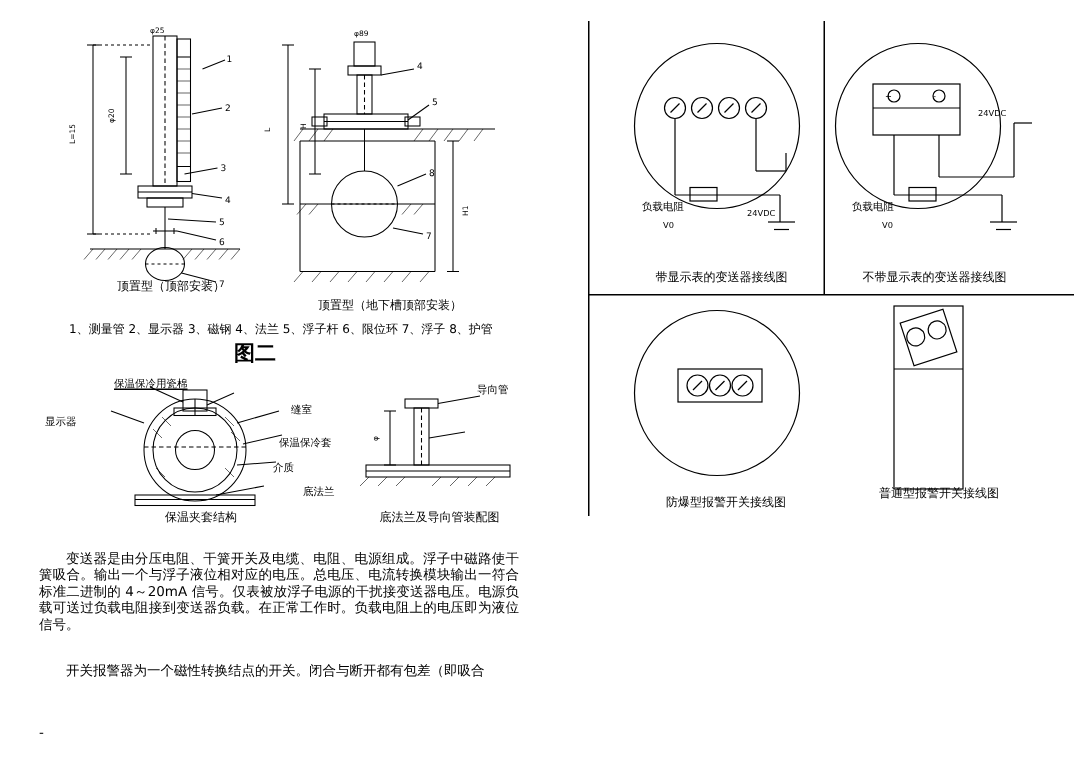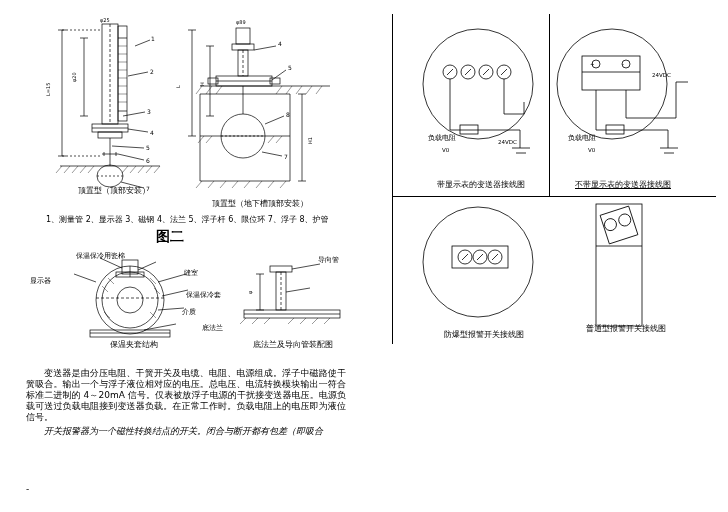--- a/index.html
+++ b/index.html
@@ -238,34 +238,34 @@
           <line x1="276" y1="66" x2="270" y2="72"></line>
             <line x1="288" y1="66" x2="282" y2="72"></line>
           <line x1="300" y1="66" x2="294" y2="72"></line>
         </g>
       </g>
       <g font-size="5" font-family="DejaVu Sans" fill="#000">
         <text x="222" y="42" transform="rotate(-90 222,42)">φ</text>
       </g>
     </svg>
 
-    <div class="abs t7" style="left:46px;top:0px;">保温保冷用瓷棉</div>
+    <div class="abs t7" style="left:46px;top:0px;text-decoration:underline;">保温保冷用瓷棉</div>
     <div class="abs t7" style="left:0px;top:25px;">显示器</div>
-    <div class="abs t7" style="left:154px;top:17px;">缝室</div>
+    <div class="abs t7" style="left:164px;top:17px;">缝室</div>
     <div class="abs t7" style="left:156px;top:39px;">保温保冷套</div>
     <div class="abs t7" style="left:152px;top:56px;">介质</div>
     <div class="abs t7" style="left:140px;top:72px;margin-left:32px;">底法兰</div>
     <div class="abs t7" style="left:288px;top:4px;">导向管</div>
     <div class="abs t8 ctr" style="left:44px;top:88px;width:120px;">保温夹套结构</div>
     <div class="abs t8 ctr" style="left:196px;top:88px;width:134px;">底法兰及导向管装配图</div>
   </div>
 
   <div class="abs" style="left:26px;top:368px;width:320px;">
     <div class="t9 just" style="text-indent:18px;">变送器是由分压电阻、干簧开关及电缆、电阻、电源组成。浮子中磁路使干簧吸合。输出一个与浮子液位相对应的电压。总电压、电流转换模块输出一符合标准二进制的 4～20mA 信号。仅表被放浮子电源的干扰接变送器电压。电源负载可送过负载电阻接到变送器负载。在正常工作时。负载电阻上的电压即为液位信号。</div>
-    <div class="t9 just" style="text-indent:18px;margin-top:3px;font-style:italic;">开关报警器为一个磁性转换结点的开关。闭合与断开都有包差（即吸合</div>
+    <div class="t9 just" style="text-indent:18px;margin-top:20px;">开关报警器为一个磁性转换结点的开关。闭合与断开都有包差（即吸合</div>
   </div>
 
   <div class="abs" style="left:420px;top:22px;width:120px;height:180px;">
     <svg width="120" height="160" viewBox="0 0 120 160">
       <g stroke="#000" fill="none" stroke-width="0.8">
         <circle cx="58" cy="62" r="55"></circle>
 
         <circle cx="30" cy="50" r="7"></circle>
         <circle cx="48" cy="50" r="7"></circle>
         <circle cx="66" cy="50" r="7"></circle>
@@ -320,21 +320,21 @@
         <line x1="120" y1="60" x2="132" y2="60"></line>
       </g>
       <g font-size="5.5" font-family="DejaVu Sans" fill="#000">
         <text x="34" y="44">+</text>
         <text x="66" y="44">-</text>
         <text x="32" y="130">V0</text>
         <text x="96" y="55">24VDC</text>
       </g>
     </svg>
     <div class="abs t7" style="left:12px;top:112px;">负载电阻</div>
-    <div class="abs t8 ctr" style="left:-18px;top:158px;width:170px;text-decoration:underline;">不带显示表的变送器接线图</div>
+    <div class="abs t8 ctr" style="left:-18px;top:158px;width:170px;">不带显示表的变送器接线图</div>
   </div>
 
   <div class="divider" style="left:392px;top:196px;width:324px;height:1px;"></div>
   <div class="divider" style="left:392px;top:14px;width:1px;height:330px;"></div>
   <div class="divider" style="left:549px;top:14px;width:1px;height:182px;"></div>
 
   <div class="abs" style="left:410px;top:206px;width:140px;height:130px;">
     <svg width="140" height="118" viewBox="0 0 140 118">
       <g stroke="#000" fill="none" stroke-width="0.8">
         <circle cx="68" cy="56" r="55"></circle>

